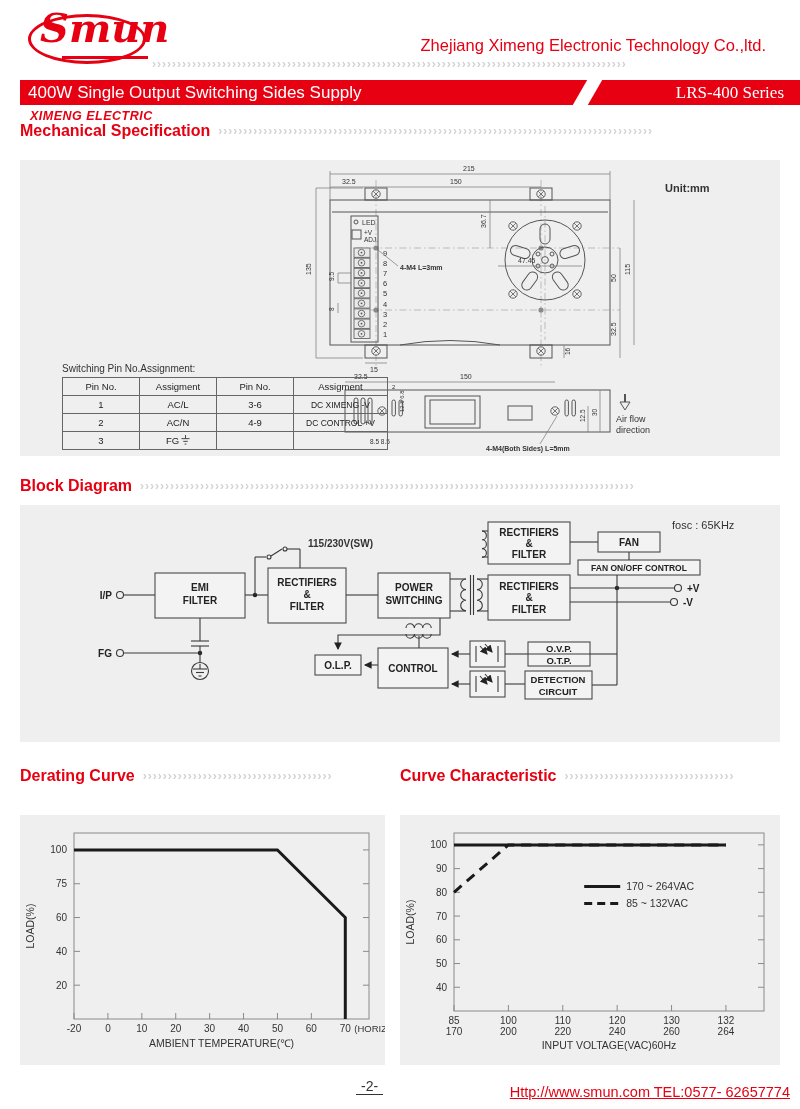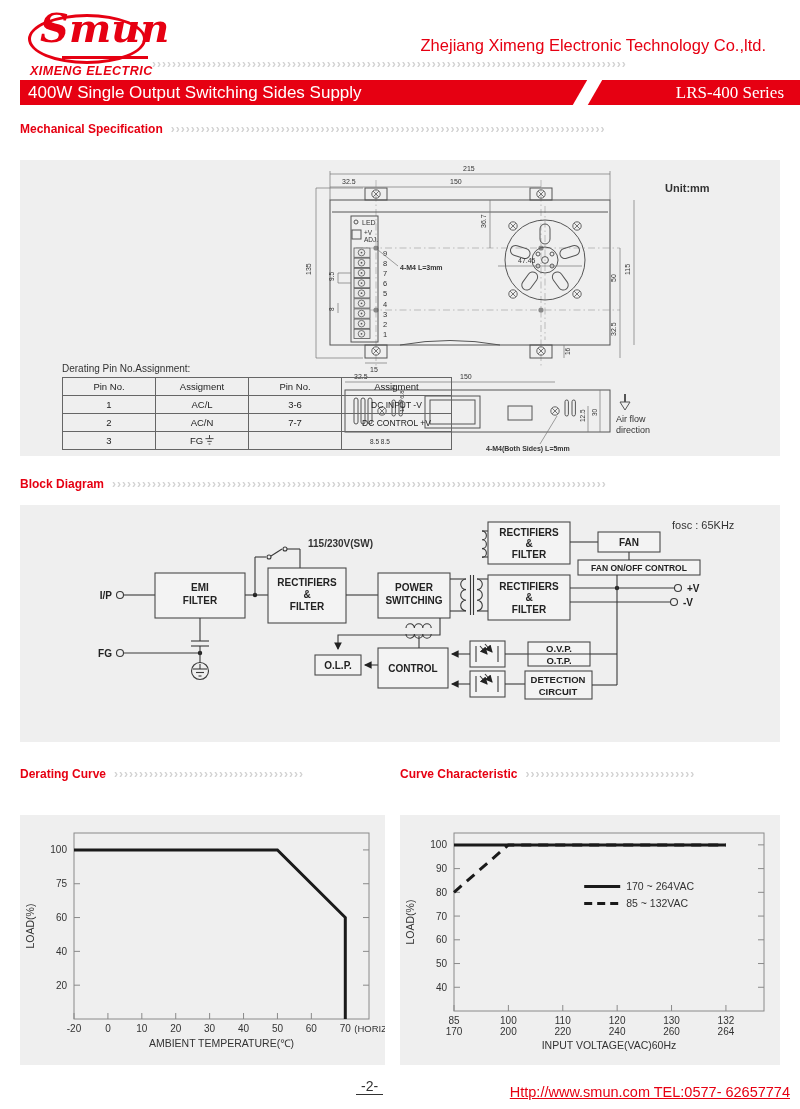--- a/index.html
+++ b/index.html
@@ -4,39 +4,39 @@
 <style>
   html,body{margin:0;padding:0;background:#fff;}
   .page{position:relative;width:800px;height:1109px;background:#fff;
         font-family:"Liberation Sans",sans-serif;overflow:hidden;}
   .abs{position:absolute;}
   
   .logo-ellipse{border:3px solid #e60012;border-radius:50%;width:112px;height:44px;}
   .logo-text{font-family:"DejaVu Serif",serif;font-style:italic;font-weight:bold;
              font-size:40px;color:#e60012;line-height:1;}
   .logo-underline{background:#e60012;height:3px;width:86px;}
-  .logo-sub{font-size:12.5px;font-weight:bold;font-style:italic;color:#e60012;letter-spacing:.5px;}
+  .logo-sub{font-size:12.5px;font-weight:bold;font-style:italic;color:#e60012;letter-spacing:.5px;margin-top:45px;}
   .company{font-size:16.5px;color:#e60012;}
   .chev{overflow:hidden;white-space:nowrap;color:#d2d2d2;font-size:12px;font-weight:bold;
         letter-spacing:1px;line-height:1;}
   
   .banner{background:#e60012;height:25px;}
   .banner-title{color:#fff;font-size:17px;line-height:25px;}
   .banner-slash{background:#fff;width:15px;height:25px;transform:skewX(-30deg);}
   .banner-series{color:#fff;font-size:17px;line-height:25px;font-family:Liberation Serif, serif;}
   
   .heading{display:flex;align-items:center;gap:8px;}
-  .heading-text{color:#e60012;font-size:12px;font-weight:600;white-space:nowrap;}
+  .heading-text{color:#e60012;font-size:16px;font-weight:600;white-space:nowrap;}
   .heading .chev{flex:1;}
   .panel{background:#efefef;}
   
   .tbl-title{font-size:10px;color:#333;}
   table.pins{border-collapse:collapse;background:transparent;}
   table.pins th,table.pins td{border:1px solid #666;font-size:9.5px;color:#222;
-    padding:1px 20px;text-align:center;height:15px;min-width:52px;font-weight:normal;}
+    padding:1px 12px;text-align:center;height:15px;min-width:52px;font-weight:normal;}
   table.pins{border:1.5px solid #555;}
   table.pins td.sm{font-size:8.5px;}
   
   svg text{font-family:"Liberation Sans",sans-serif;fill:#333;}
   .bb{fill:#f3f3f3;stroke:#4a4a4a;stroke-width:1.1;}
   .bt{font-size:10px;font-weight:bold;fill:#222;text-anchor:middle;}
   .bt2{font-size:8.5px;font-weight:bold;fill:#222;text-anchor:middle;}
   .wire{stroke:#3a3a3a;stroke-width:1.1;fill:none;}
   .dimline{stroke:#777;stroke-width:.7;fill:none;}
   .case{stroke:#555;stroke-width:1;fill:none;}
@@ -255,39 +255,39 @@
         </g>
         <text x="596" y="262" style="font-size:9px">Air flow</text>
         <text x="596" y="273" style="font-size:9px">direction</text>
 
         <line class="dimline" x1="537" y1="256" x2="520" y2="284"></line>
         <text class="dimtxt" x="466" y="291" style="font-weight:bold">4-M4(Both Sides) L=5mm</text>
       </g>
     </svg>
 
     
-    <div class="abs tbl-title" style="left:42px;top:203px;">Derating Pin No.Assignment:</div>
+    <div class="abs tbl-title" style="left:42px;top:203px;">Switching Pin No.Assignment:</div>
     <table class="pins abs" style="left:42px;top:217px;" id="pin-table">
         <tbody>
           <tr>
             <th>Pin No.</th>
             <th>Assigment</th>
             <th>Pin No.</th>
             <th>Assigment</th>
           </tr>
           <tr>
             <td>1</td>
             <td>AC/L</td>
             <td>3-6</td>
-            <td class="sm">DC INPUT -V</td>
+            <td class="sm">DC XIMENG -V</td>
           </tr>
           <tr>
             <td>2</td>
             <td>AC/N</td>
-            <td>7-7</td>
+            <td>4-9</td>
             <td class="sm">DC CONTROL +V</td>
           </tr>
           <tr>
             <td>3</td>
             <td>FG<svg width="9" height="10" viewBox="0 0 10 11" style="vertical-align:-1px;margin-left:2px">
                 <path d="M5 0V4M0.5 4H9.5M2.5 7H7.5M4 10H6" stroke="#333" stroke-width="1" fill="none"></path>
               </svg></td>
             <td></td>
             <td></td>
           </tr>

